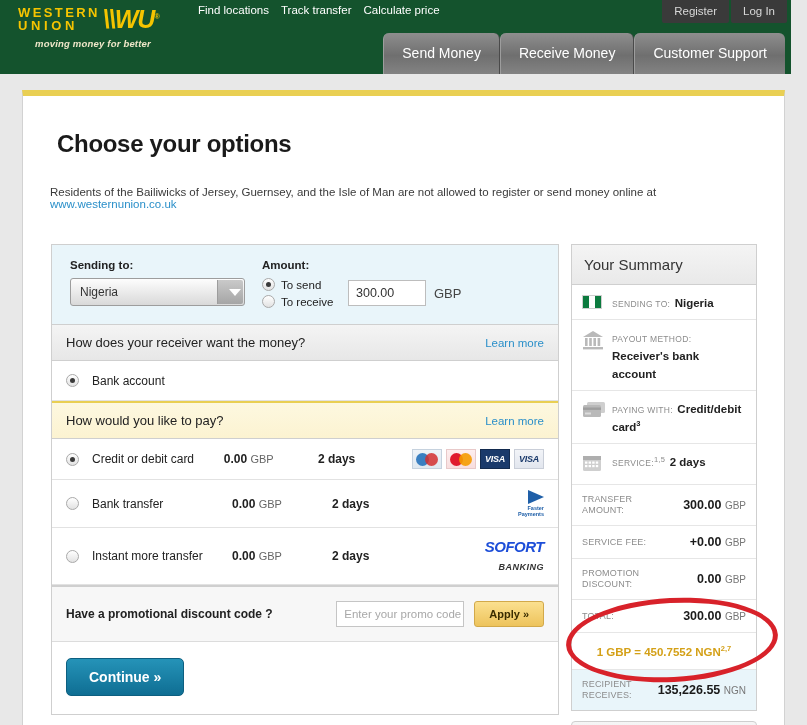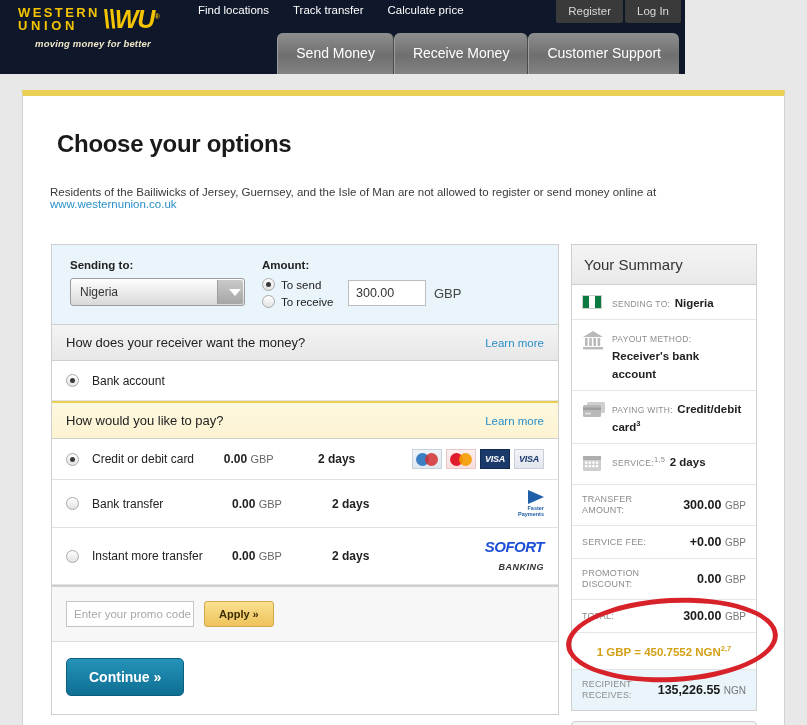--- a/index.html
+++ b/index.html
@@ -7,22 +7,22 @@
     width: 807px; height: 725px;
     font-family: "Liberation Sans", sans-serif;
     background: #e8e8e8;
     overflow: hidden;
   }
 
   
   .topbar {
     position: relative;
     height: 74px;
-    background: #0f172a;
-    width: 685px;
+    background: #14532d;
+    width: 791px;
   }
   .logo-wrap { position: absolute; left: 18px; top: 4px; width: 175px; }
   .logo-main {
     display: flex; align-items: flex-start;
   }
   .logo-words {
     color: #f5c400;
     font-family: "Liberation Sans", sans-serif;
     font-weight: bold;
     font-size: 13px;
@@ -46,21 +46,21 @@
     font-size: 9.5px;
     font-style: italic;
     font-weight: bold;
     margin-top: 6px;
     margin-left: 17px;
     letter-spacing: 0.2px;
   }
 
   .toplinks {
     position: absolute; left: 198px; top: 4px;
-    display: flex; gap: 24px;
+    display: flex; gap: 12px;
   }
   .toplinks a {
     color: #ffffff; font-size: 11.5px; text-decoration: none;
   }
   .authbtns {
     position: absolute; right: 4px; top: 0px;
     display: flex; gap: 2px;
   }
   .authbtn {
     color: #d8d8d8; font-size: 11.5px;
@@ -445,20 +445,21 @@
       <span class="opt-fee"><span>0.00</span> <em>GBP</em></span>
       <span class="opt-days">2 days</span>
       <span class="opt-logos">
         <span class="sofort">
           <span class="s1">SOFORT</span><br><span class="s2">BANKING</span>
         </span>
       </span>
     </div>
 
     <div class="promo-row">
+      <span class="promo-q">Have a promotional discount code ?</span>
       <input class="promo-input" type="text" placeholder="Enter your promo code" style="">
       <button class="apply-btn">Apply »</button>
     </div>
 
     <div class="continue-wrap">
       <button class="continue-btn">Continue »</button>
     </div>
   </div>
 
   <div class="rightcol">

